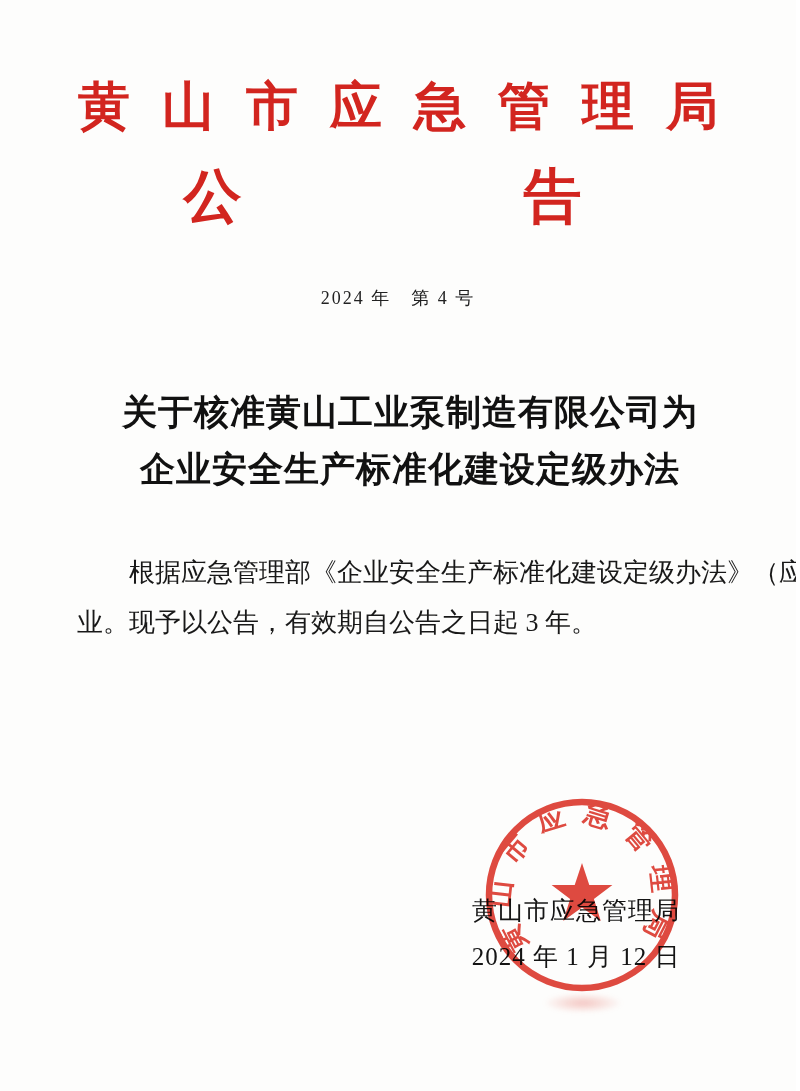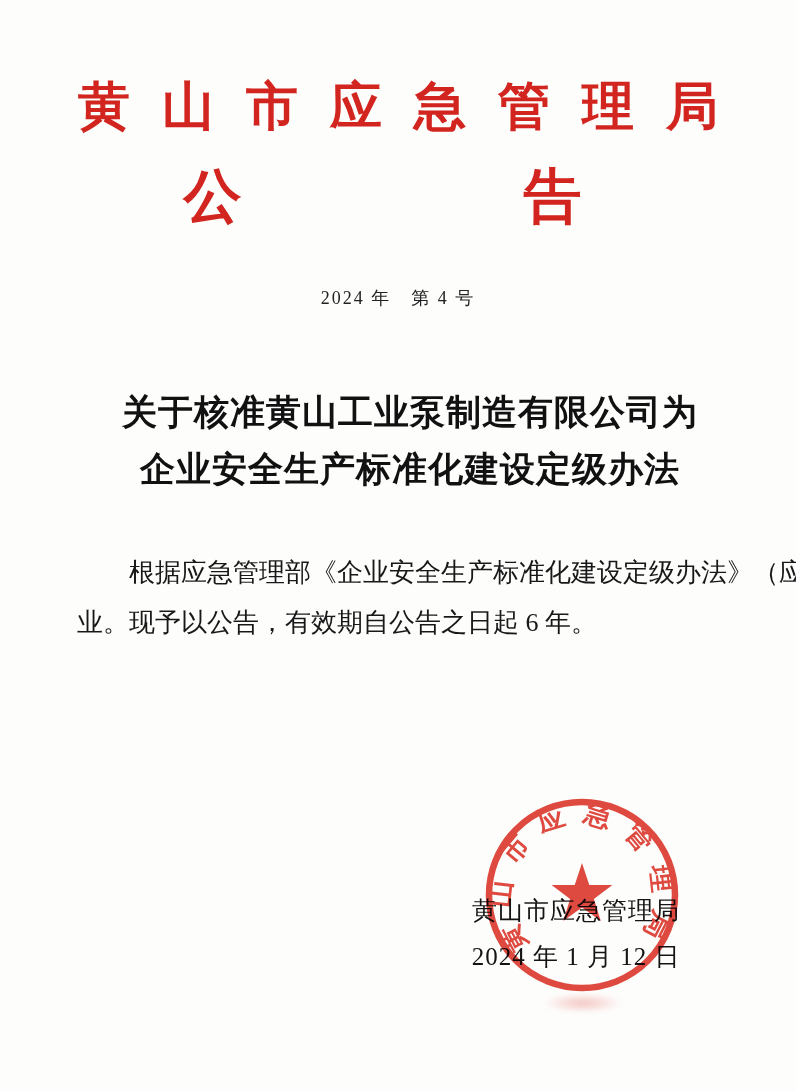--- a/index.html
+++ b/index.html
@@ -137,21 +137,21 @@
 
   <div class="doc-number">2024 年　第 4 号</div>
 
   <div class="heading">
     <div>关于核准黄山工业泵制造有限公司为</div>
     <div>企业安全生产标准化建设定级办法</div>
   </div>
 
   <div class="body-text">
     <div class="body-line first">根据应急管理部《企业安全生产标准化建设定级办法》（应</div>
-    <div class="body-line last">业。现予以公告，有效期自公告之日起 6 年。</div>
+    <div class="body-line last">业。现予以公告，有效期自公告之日起 3 年。</div>
   </div>
 
   <div class="sign">黄山市应急管理局</div>
 
   <div class="date">2024 年 1 月 12 日</div>
 
   <div class="seal-smudge"></div>
 
   <svg class="seal" viewBox="0 0 200 200" xmlns="http://www.w3.org/2000/svg">
     <circle cx="100" cy="100" r="93" fill="none" stroke="#dc3126" stroke-width="6.5"></circle>

